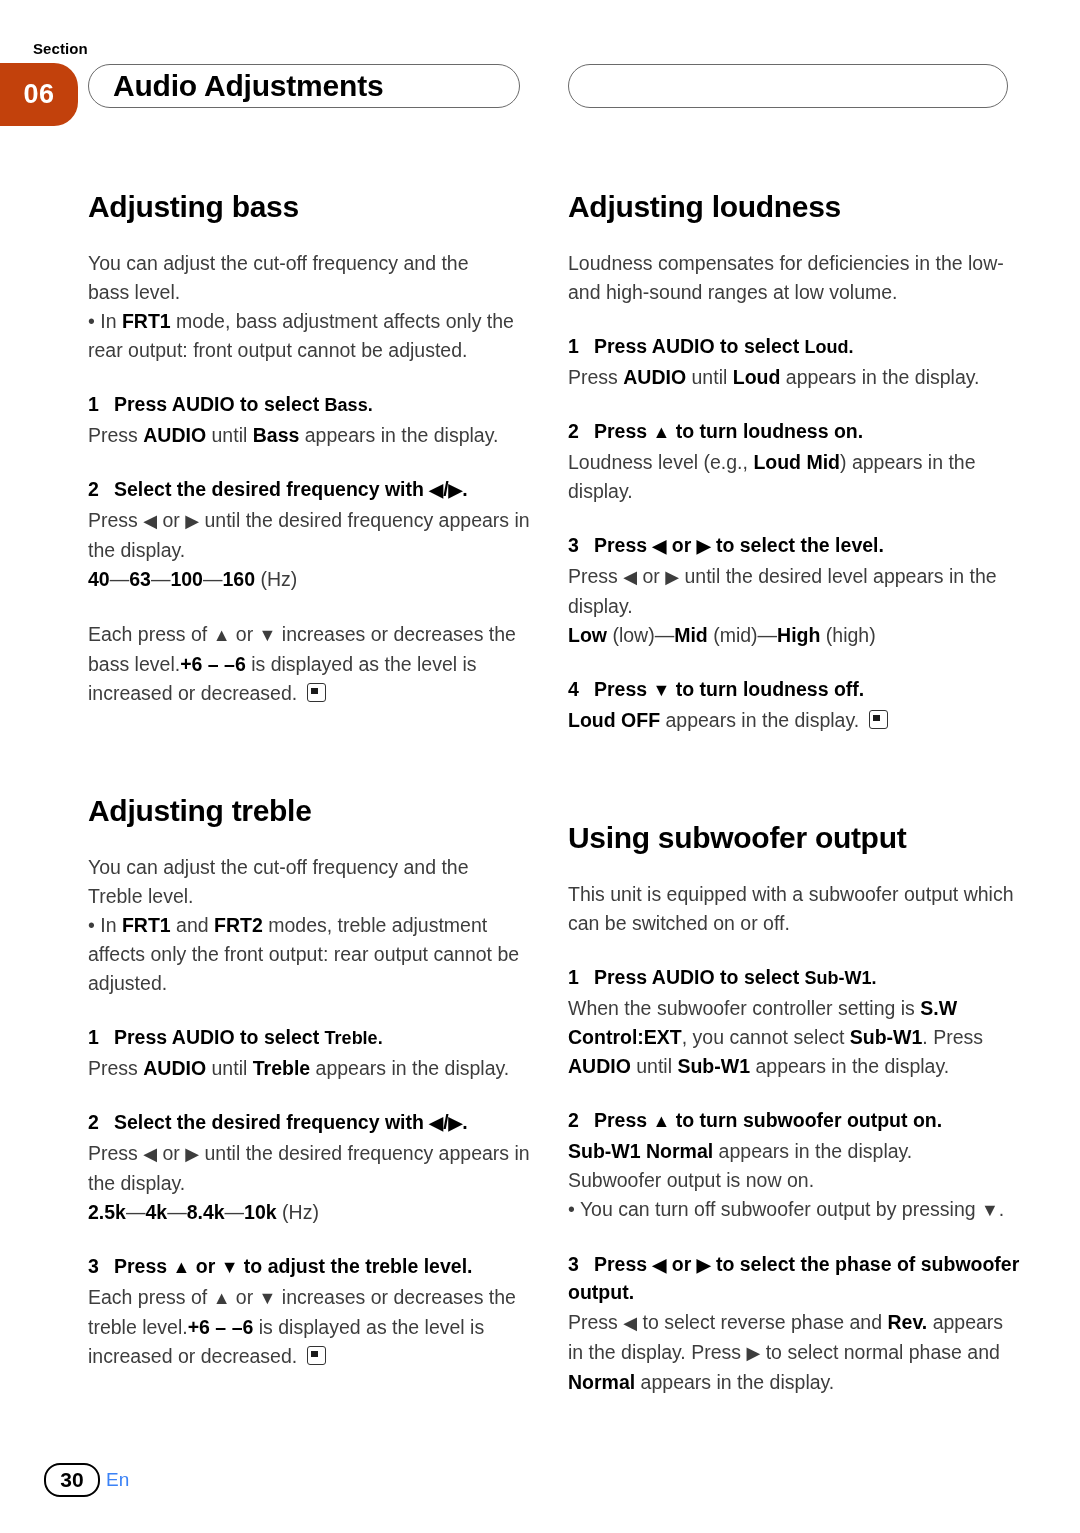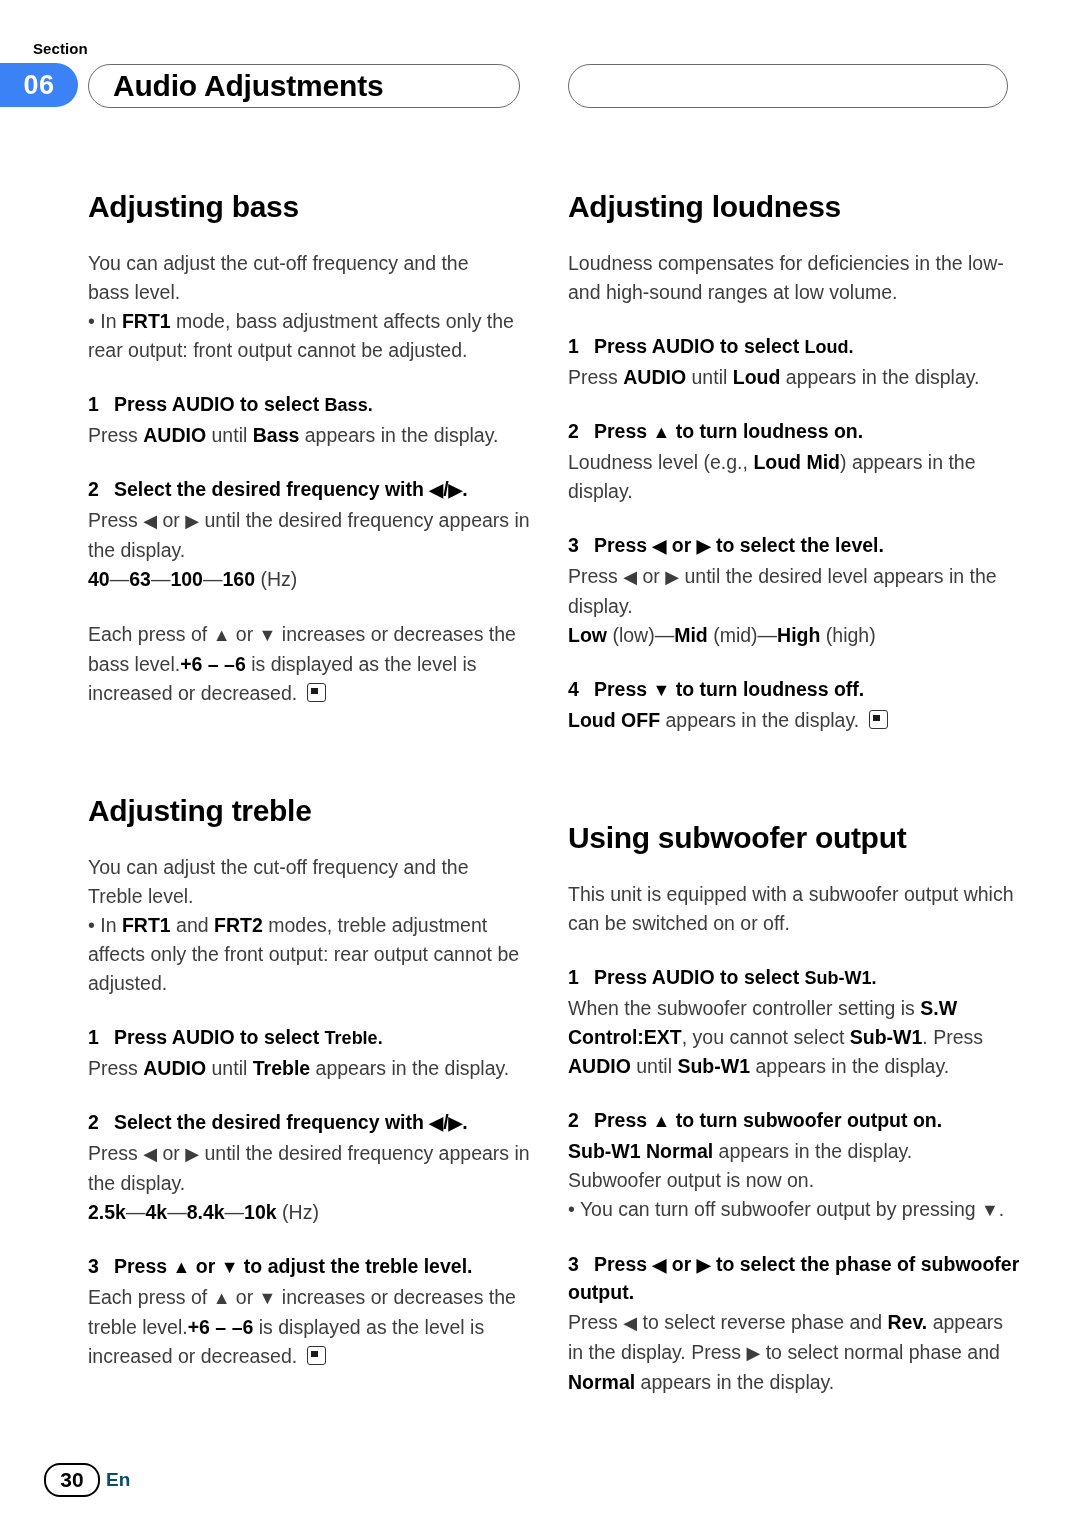--- a/index.html
+++ b/index.html
@@ -30,22 +30,22 @@
     font-size: 15px;
     font-weight: bold;
     color: #000;
     letter-spacing: .1px;
   }
   .section-tab {
     position: absolute;
     left: 0;
     top: 63px;
     width: 78px;
-    height: 44px;
-    background: #3b82f6;
+    height: 63px;
+    background: #c2410c;
     border-radius: 0 24px 24px 0;
     color: #fff;
     display: flex;
     align-items: center;
     justify-content: center;
     font-size: 27px;
     font-weight: bold;
     letter-spacing: .5px;
   }
   .title-pill {
@@ -171,22 +171,22 @@
     border-radius: 16px;
     display: flex;
     align-items: center;
     justify-content: center;
     font-size: 21px;
     font-weight: bold;
     color: #000;
   }
   .lang {
     font-size: 19px;
-    font-weight: bold;
-    color: #0c4a6e;
+    font-weight: normal;
+    color: #3b82f6;
   }
   .arrow { font-size: 0.92em; }
 </style>
 </head>
 <body>
 
 <div class="header">
   <div class="section-label">Section</div>
   <div class="section-tab">
     <span>06</span>

